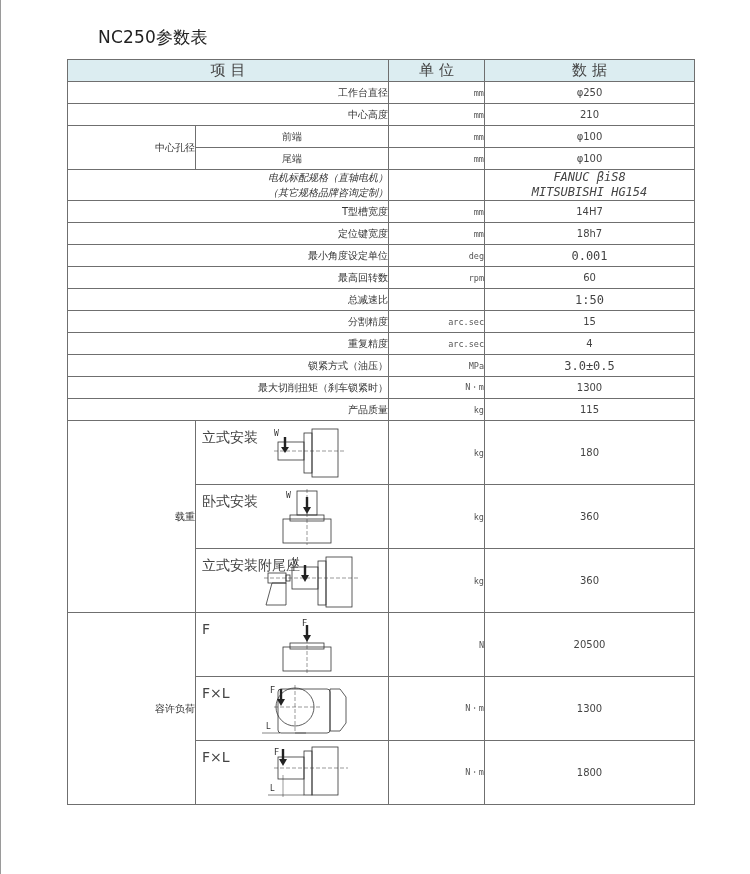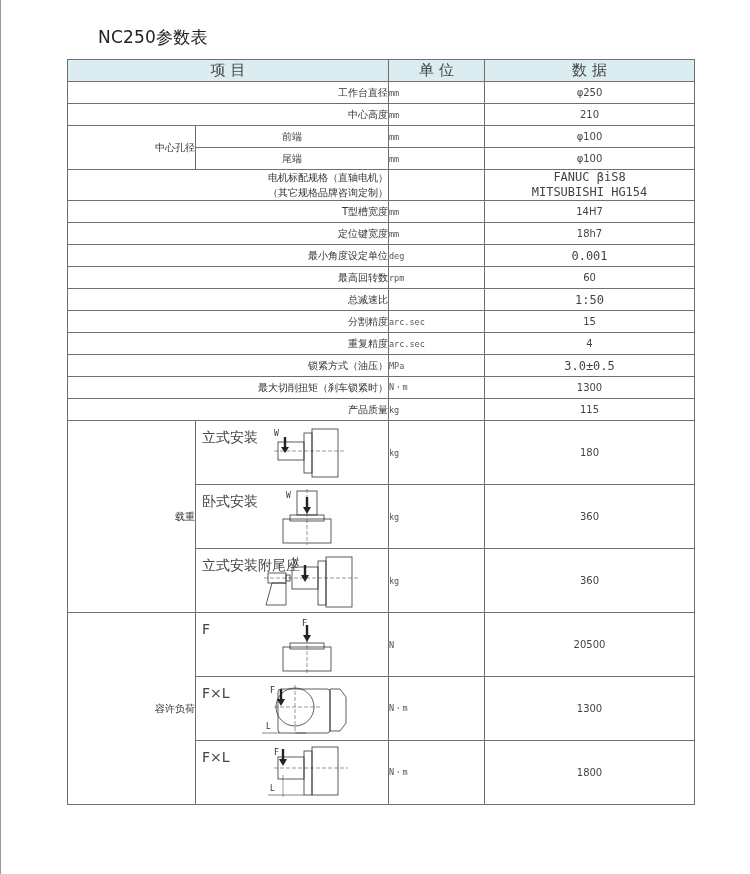--- a/index.html
+++ b/index.html
@@ -8,23 +8,23 @@
   .page-edge { position:absolute; left:0; top:0; width:1px; height:874px; background:#9a9a9a; }
   .title { position:absolute; left:66px; top:26px; font-size:17px; color:#222;
            font-family:"DejaVu Sans", sans-serif; letter-spacing:0.2px;margin-left:32px; }
   table.spec { position:absolute; left:67px; top:59px; width:627px; border-collapse:collapse;
                table-layout:fixed; font-size:10px; }
   table.spec td, table.spec th { border:1.3px solid #6f6f6f; padding:0; height:21px; }
   table.spec th { background:#dcedf1; font-weight:normal; color:#444; height:21px; font-size:15px; }
   .c1 { width:128px; } .c2 { width:193px; } .c3 { width:96px; } .c4 { width:210px; }
   .lbl { text-align:right; padding-left:7px !important; color:#333; }
   .ctr { text-align:center; color:#444; }
-  .unit { text-align:left; color:#555; font-family:"DejaVu Sans Mono", monospace; font-size:8.5px; }
+  .unit { text-align:right; color:#555; font-family:"DejaVu Sans Mono", monospace; font-size:8.5px; }
   .mono { font-family:"DejaVu Sans Mono", monospace; font-size:12px; }
-  .tall td { height:46px; }
+  .tall td { height:46px;font-style:italic; }
   .two-line { line-height:15px; }
   .diagram-cell { position:relative; height:63px !important; }
   .diagram-label { position:absolute; left:6px; top:8px; font-size:14px; color:#444; }
   .diagram { position:absolute; }
   .group-lbl { vertical-align:middle; }
 </style>
 </head>
 <body>
 
 <div class="page-edge"></div>

